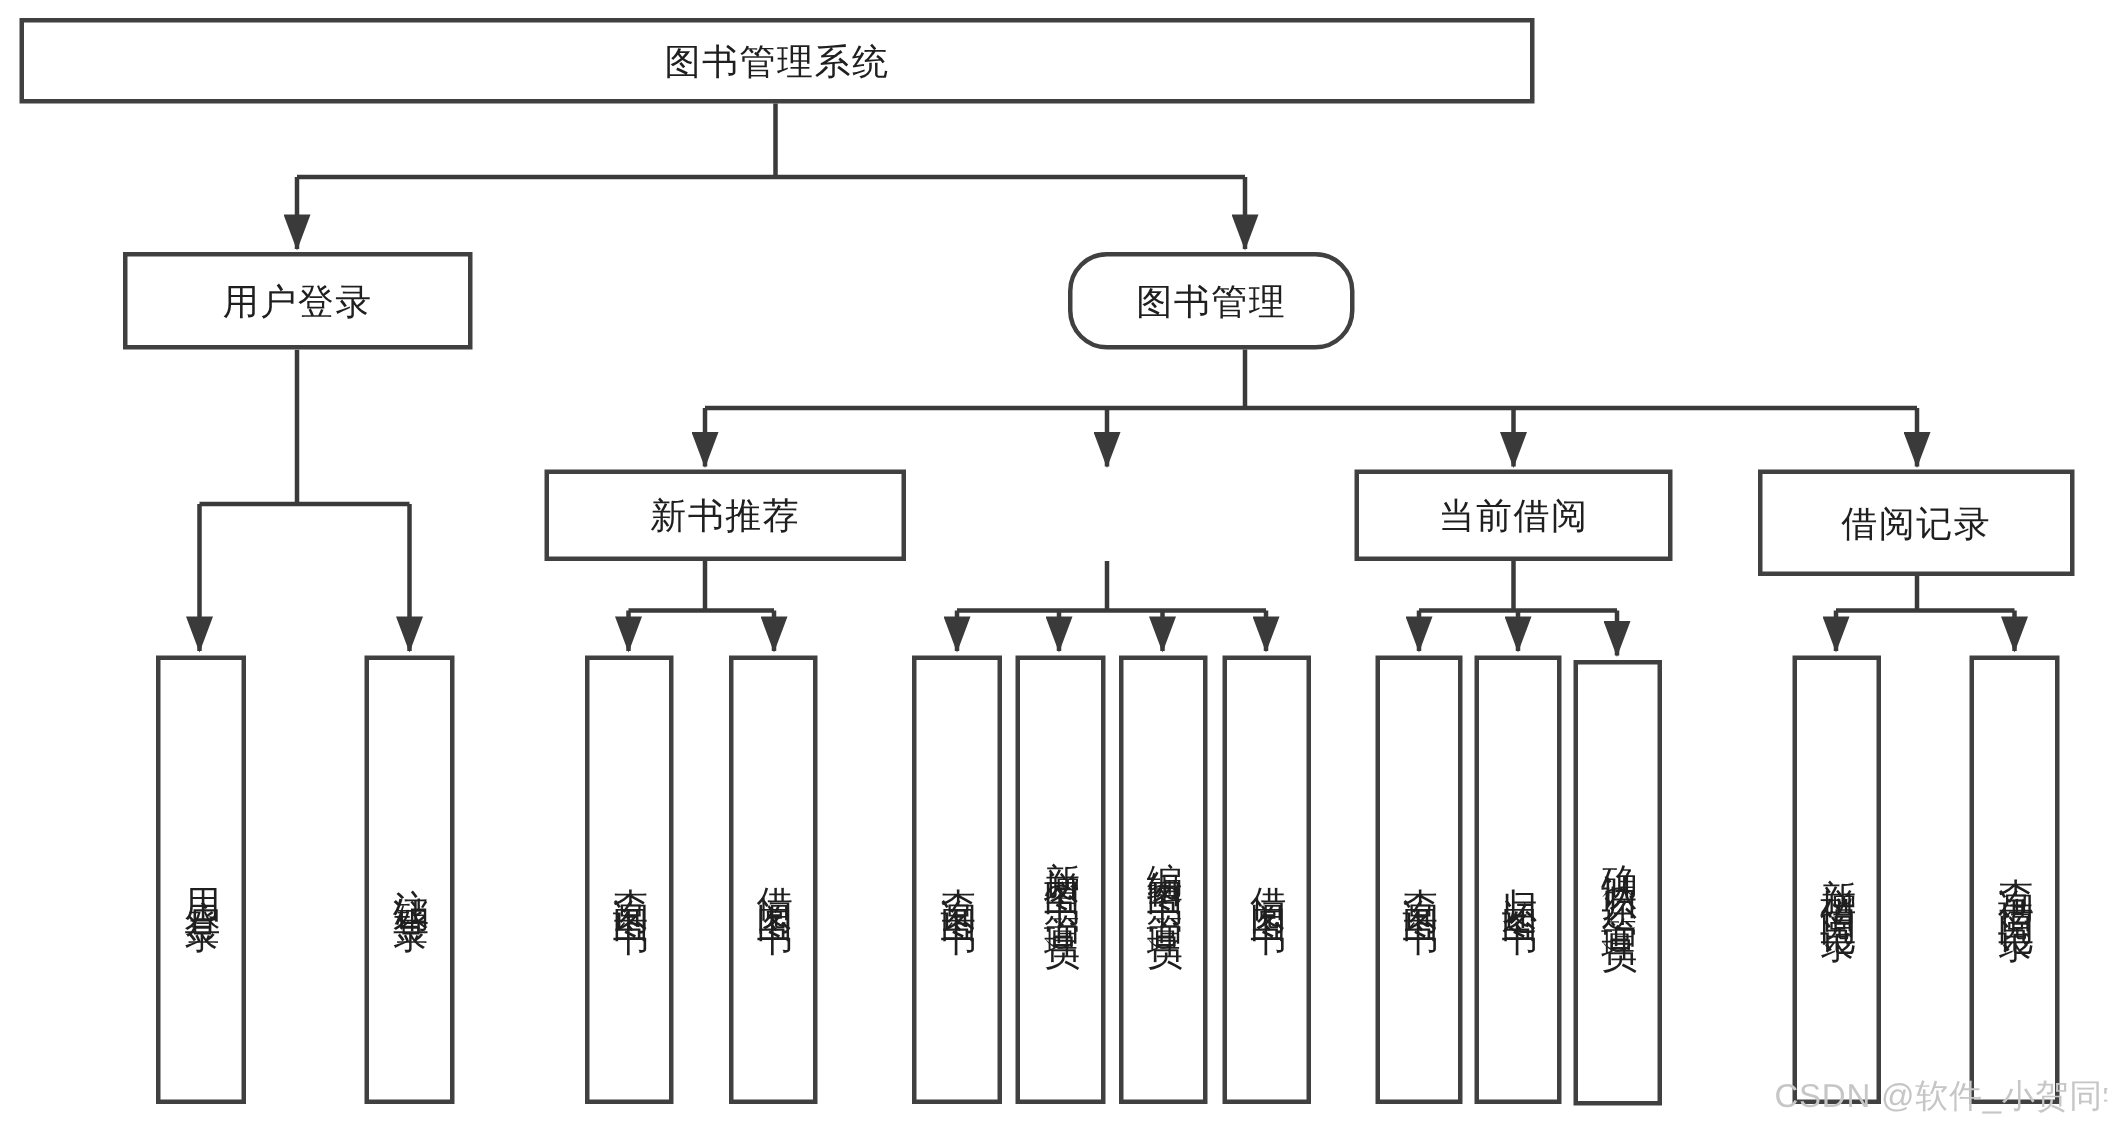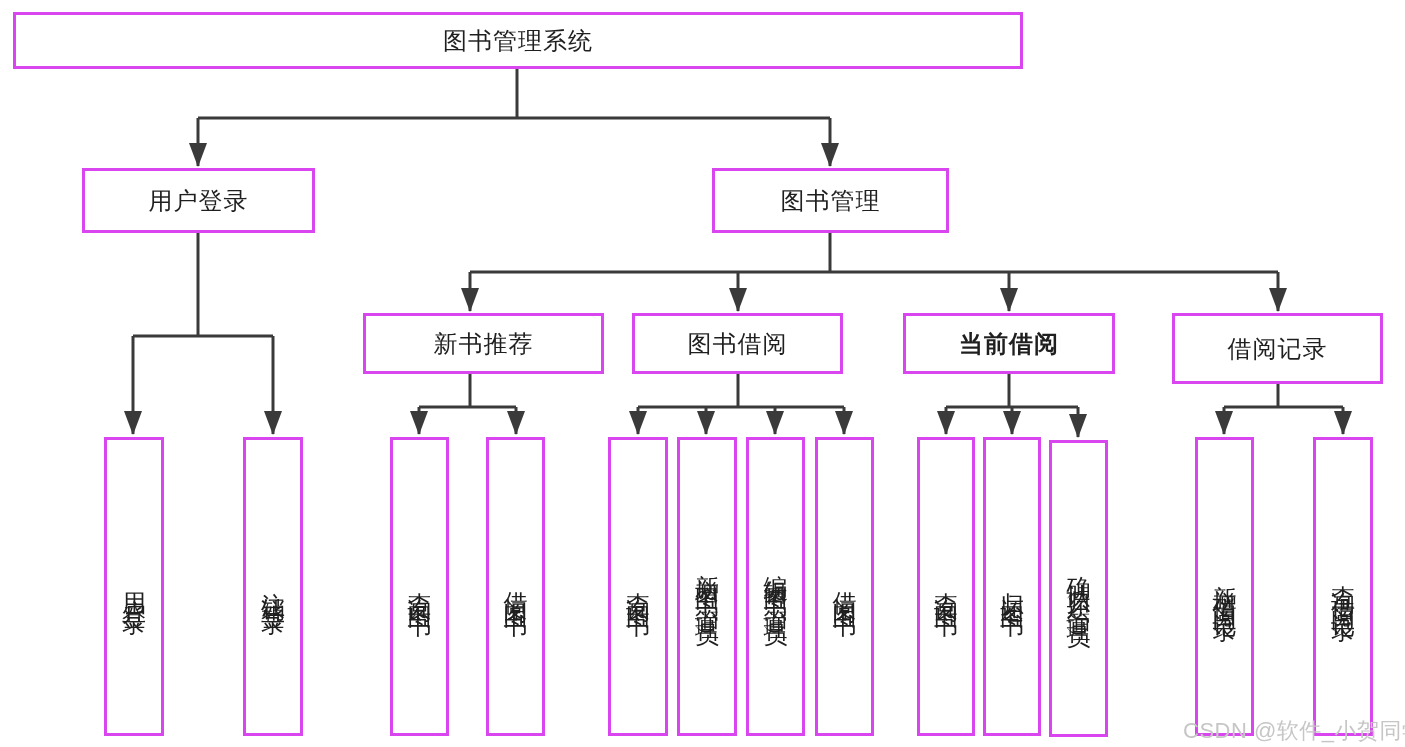--- a/index.html
+++ b/index.html
@@ -7,21 +7,21 @@
     position:relative;
     width:1405px;height:747px;
     background:#ffffff;
     font-family:"Liberation Sans",sans-serif;
     overflow:hidden;
   }
   .wires{position:absolute;left:0;top:0;pointer-events:none;}
   .node{
     position:absolute;
     box-sizing:border-box;
-    border:3px solid #d946ef;
+    border:3px solid #404040;
     background:#ffffff;
     display:flex;
     align-items:center;
     justify-content:center;
     color:#1f1f1f;
     z-index:2;
   }
   .h-label{
     font-size:24px;
     letter-spacing:1px;
@@ -100,31 +100,28 @@
     </g>
   </svg>
 
   <div class="node" style="left:13px;top:12px;width:1010px;height:57px;">
     <span class="h-label">图书管理系统</span>
   </div>
 
   <div class="node" style="left:82px;top:168px;width:233px;height:65px;">
     <span class="h-label">用户登录</span>
   </div>
-  <div class="node" style="left:712px;top:168px;width:237px;height:65px;">
+  <div class="node" style="left:712px;top:168px;width:191px;height:65px;border-radius:26px;">
     <span class="h-label">图书管理</span>
   </div>
 
   <div class="node" style="left:363px;top:313px;width:241px;height:61px;">
     <span class="h-label">新书推荐</span>
   </div>
-  <div class="node" style="left:632px;top:313px;width:211px;height:61px;">
-    <span class="h-label">图书借阅</span>
-  </div>
-  <div class="node" style="left:903px;top:313px;width:212px;height:61px;font-weight:bold;">
+  <div class="node" style="left:903px;top:313px;width:212px;height:61px;">
     <span class="h-label">当前借阅</span>
   </div>
   <div class="node" style="left:1172px;top:313px;width:211px;height:71px;">
     <span class="h-label">借阅记录</span>
   </div>
 
   <div class="node" style="left:104px;top:437px;width:60px;height:299px;">
     <span class="v-label">用户登录</span>
   </div>
   <div class="node" style="left:243px;top:437px;width:60px;height:299px;">

